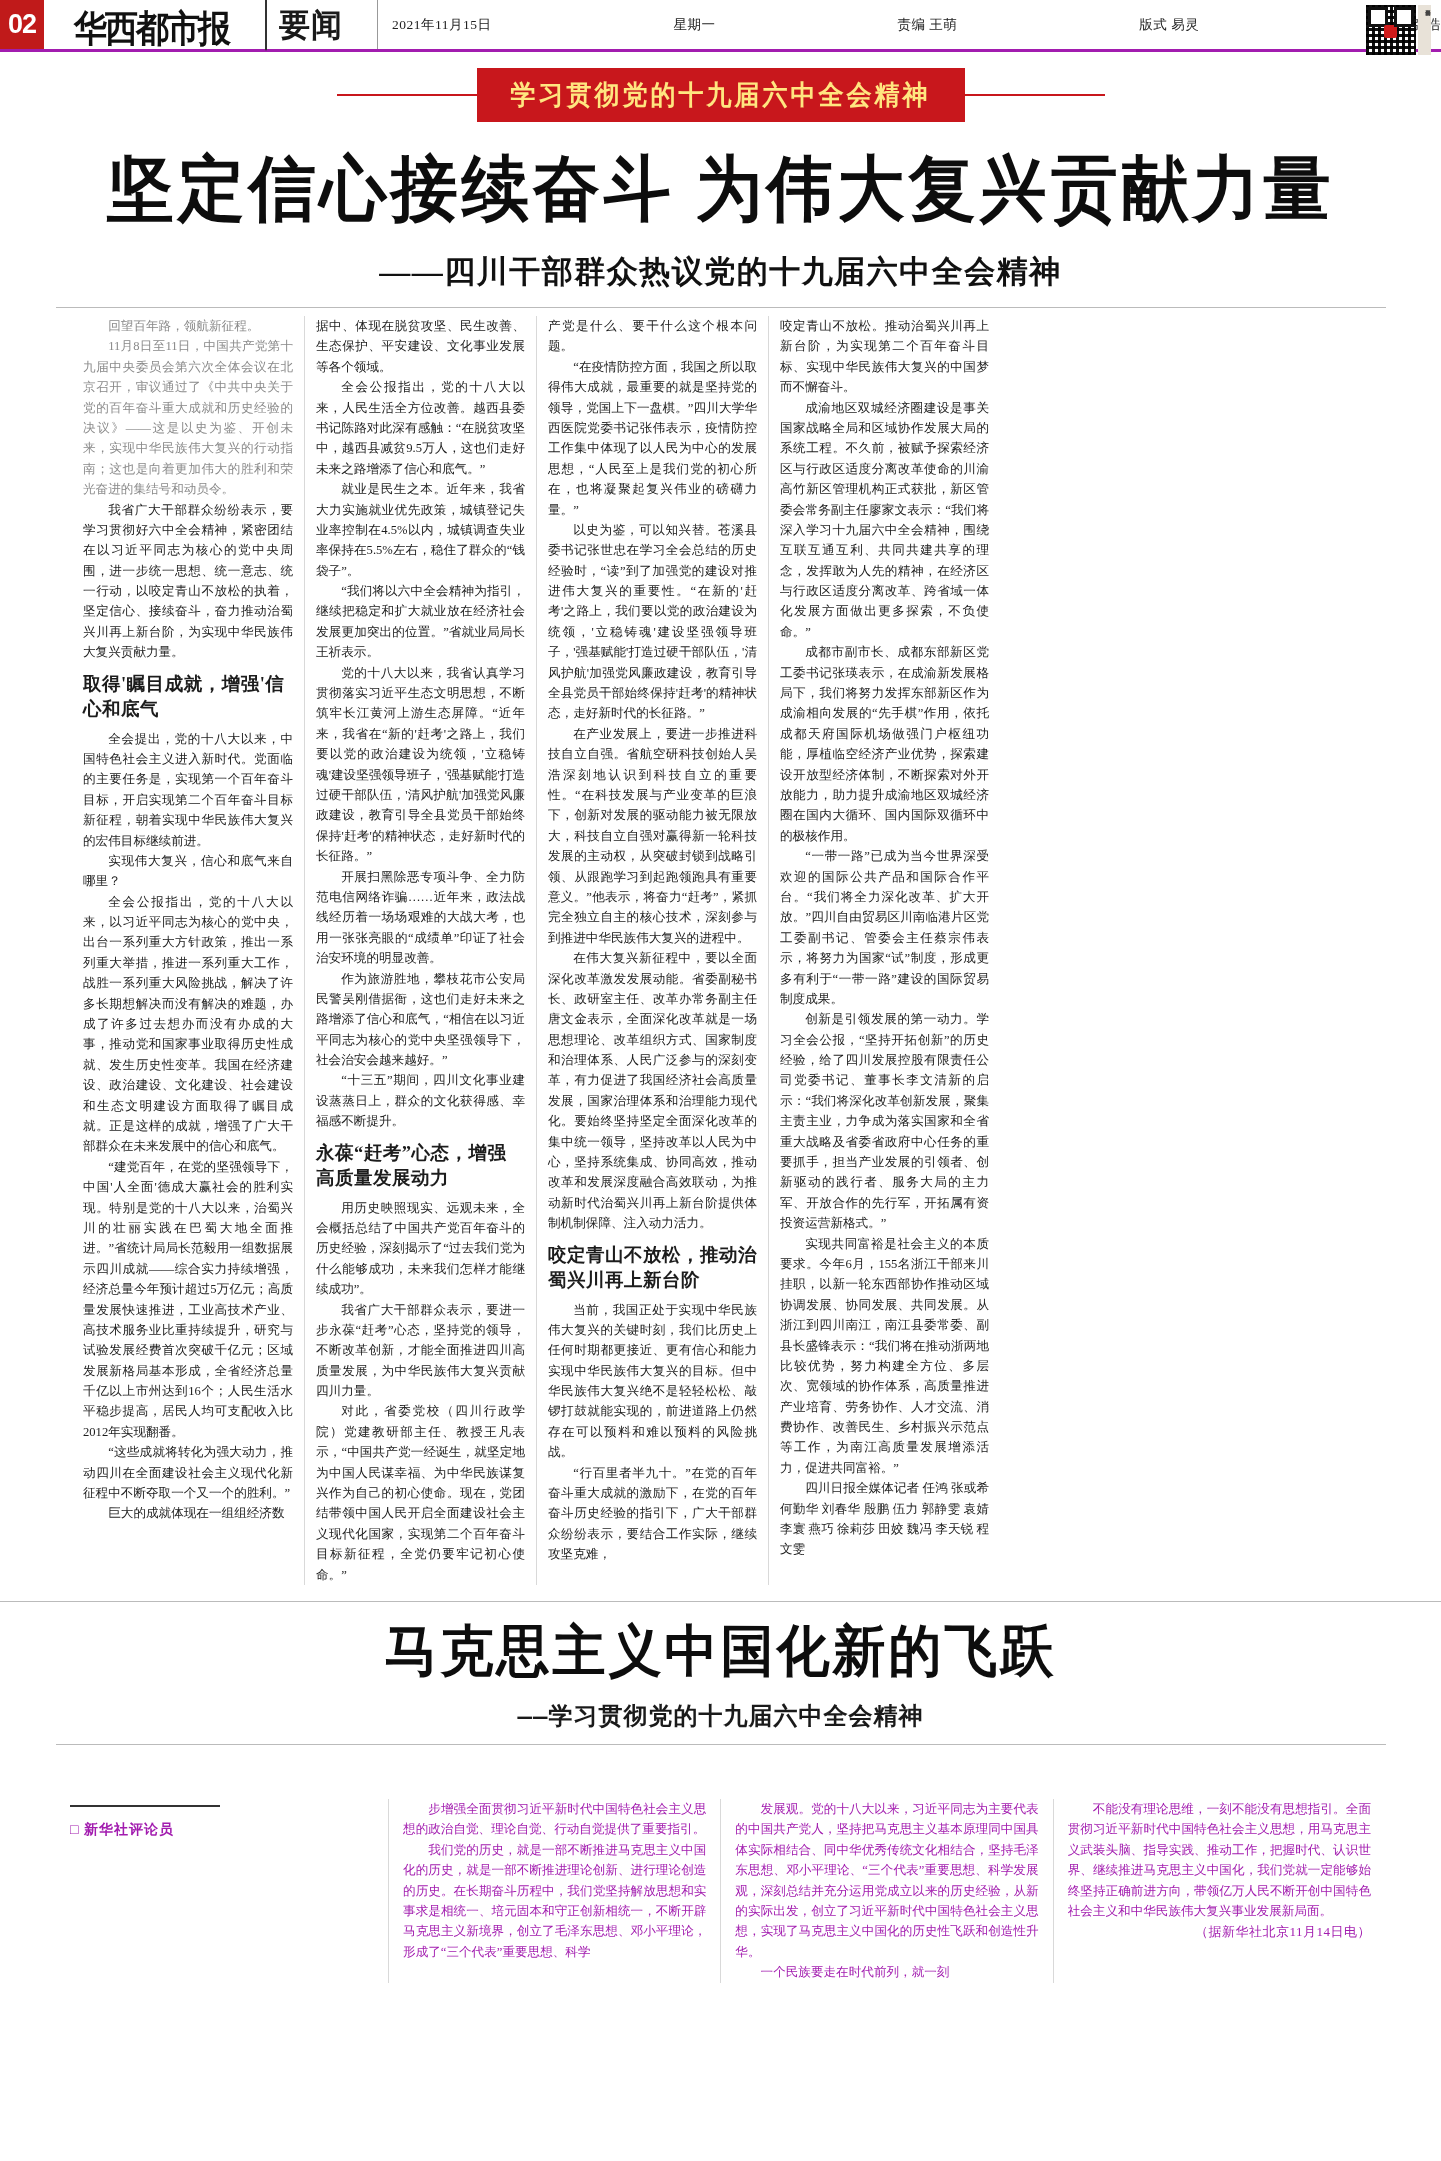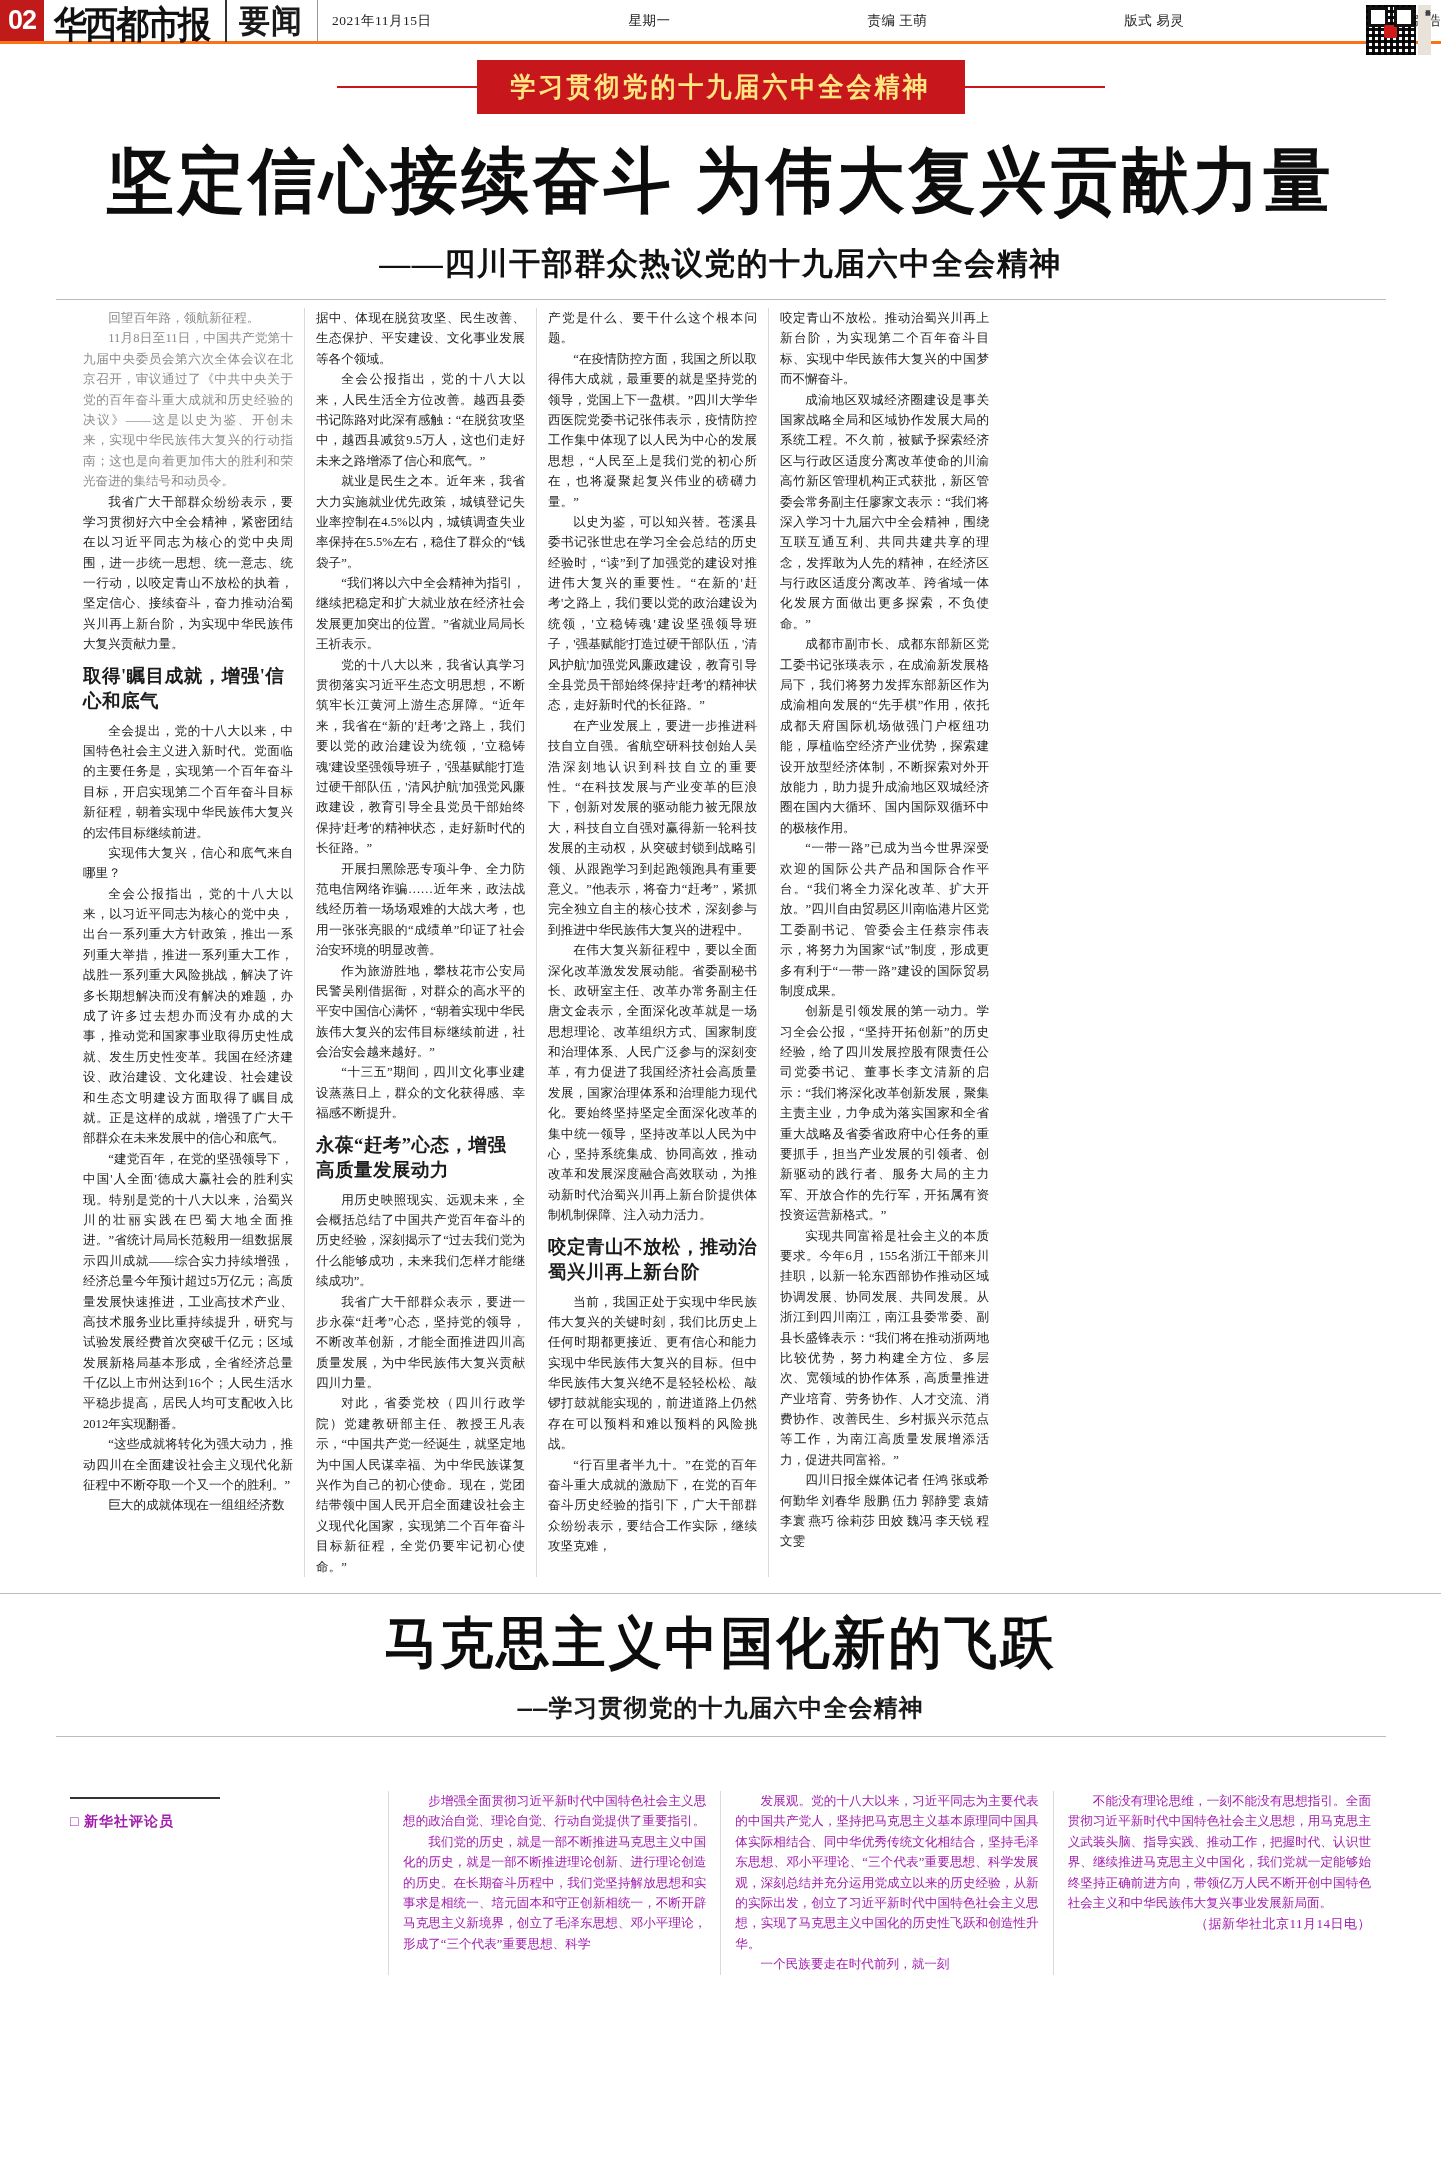--- a/index.html
+++ b/index.html
@@ -9,25 +9,26 @@
     height: 2161px;
     background: #ffffff;
     font-family: "Liberation Serif", serif;
     color: #1a1a1a;
     overflow: hidden;
     position: relative;
   }
 
   
   .masthead {
-    height: 44px;
+    height: 52px;
     display: flex;
     align-items: stretch;
-    border-bottom: 3px solid #f97316;
-    position: relative;
+    border-bottom: 3px solid #a21caf;
+    position: relative;
+    gap: 20px;
   }
   .page-num {
     width: 44px;
     background: #c01a1a;
     color: #fff;
     font-family: "Liberation Sans", sans-serif;
     font-weight: bold;
     font-size: 27px;
     display: flex;
     align-items: center;
@@ -301,21 +302,21 @@
     <p>巨大的成就体现在一组组经济数</p>
   </div>
 
   <div class="col">
     <p class="noind">据中、体现在脱贫攻坚、民生改善、生态保护、平安建设、文化事业发展等各个领域。</p>
     <p>全会公报指出，党的十八大以来，人民生活全方位改善。越西县委书记陈路对此深有感触：“在脱贫攻坚中，越西县减贫9.5万人，这也们走好未来之路增添了信心和底气。”</p>
     <p>就业是民生之本。近年来，我省大力实施就业优先政策，城镇登记失业率控制在4.5%以内，城镇调查失业率保持在5.5%左右，稳住了群众的“钱袋子”。</p>
     <p>“我们将以六中全会精神为指引，继续把稳定和扩大就业放在经济社会发展更加突出的位置。”省就业局局长王祈表示。</p>
     <p>党的十八大以来，我省认真学习贯彻落实习近平生态文明思想，不断筑牢长江黄河上游生态屏障。“近年来，我省在“新的'赶考'之路上，我们要以党的政治建设为统领，'立稳铸魂'建设坚强领导班子，'强基赋能'打造过硬干部队伍，'清风护航'加强党风廉政建设，教育引导全县党员干部始终保持'赶考'的精神状态，走好新时代的长征路。”</p>
     <p>开展扫黑除恶专项斗争、全力防范电信网络诈骗……近年来，政法战线经历着一场场艰难的大战大考，也用一张张亮眼的“成绩单”印证了社会治安环境的明显改善。</p>
-    <p>作为旅游胜地，攀枝花市公安局民警吴刚借据衙，对群众的高水平的平安中国信心满怀，“朝着实现中华民族伟大复兴的宏伟目标继续前进，社会治安会越来越好。”</p>
+    <p>作为旅游胜地，攀枝花市公安局民警吴刚借据衙，这也们走好未来之路增添了信心和底气，“相信在以习近平同志为核心的党中央坚强领导下，社会治安会越来越好。”</p>
     <p>“十三五”期间，四川文化事业建设蒸蒸日上，群众的文化获得感、幸福感不断提升。</p>
     <div class="sub-h">永葆“赶考”心态，增强高质量发展动力</div>
     <p>用历史映照现实、远观未来，全会概括总结了中国共产党百年奋斗的历史经验，深刻揭示了“过去我们党为什么能够成功，未来我们怎样才能继续成功”。</p>
     <p>我省广大干部群众表示，要进一步永葆“赶考”心态，坚持党的领导，不断改革创新，才能全面推进四川高质量发展，为中华民族伟大复兴贡献四川力量。</p>
     <p>对此，省委党校（四川行政学院）党建教研部主任、教授王凡表示，“中国共产党一经诞生，就坚定地为中国人民谋幸福、为中华民族谋复兴作为自己的初心使命。现在，党团结带领中国人民开启全面建设社会主义现代化国家，实现第二个百年奋斗目标新征程，全党仍要牢记初心使命。”</p>
   </div>
 
   <div class="col">
     <p class="noind">产党是什么、要干什么这个根本问题。</p>
     <p>“在疫情防控方面，我国之所以取得伟大成就，最重要的就是坚持党的领导，党国上下一盘棋。”四川大学华西医院党委书记张伟表示，疫情防控工作集中体现了以人民为中心的发展思想，“人民至上是我们党的初心所在，也将凝聚起复兴伟业的磅礴力量。”</p>

